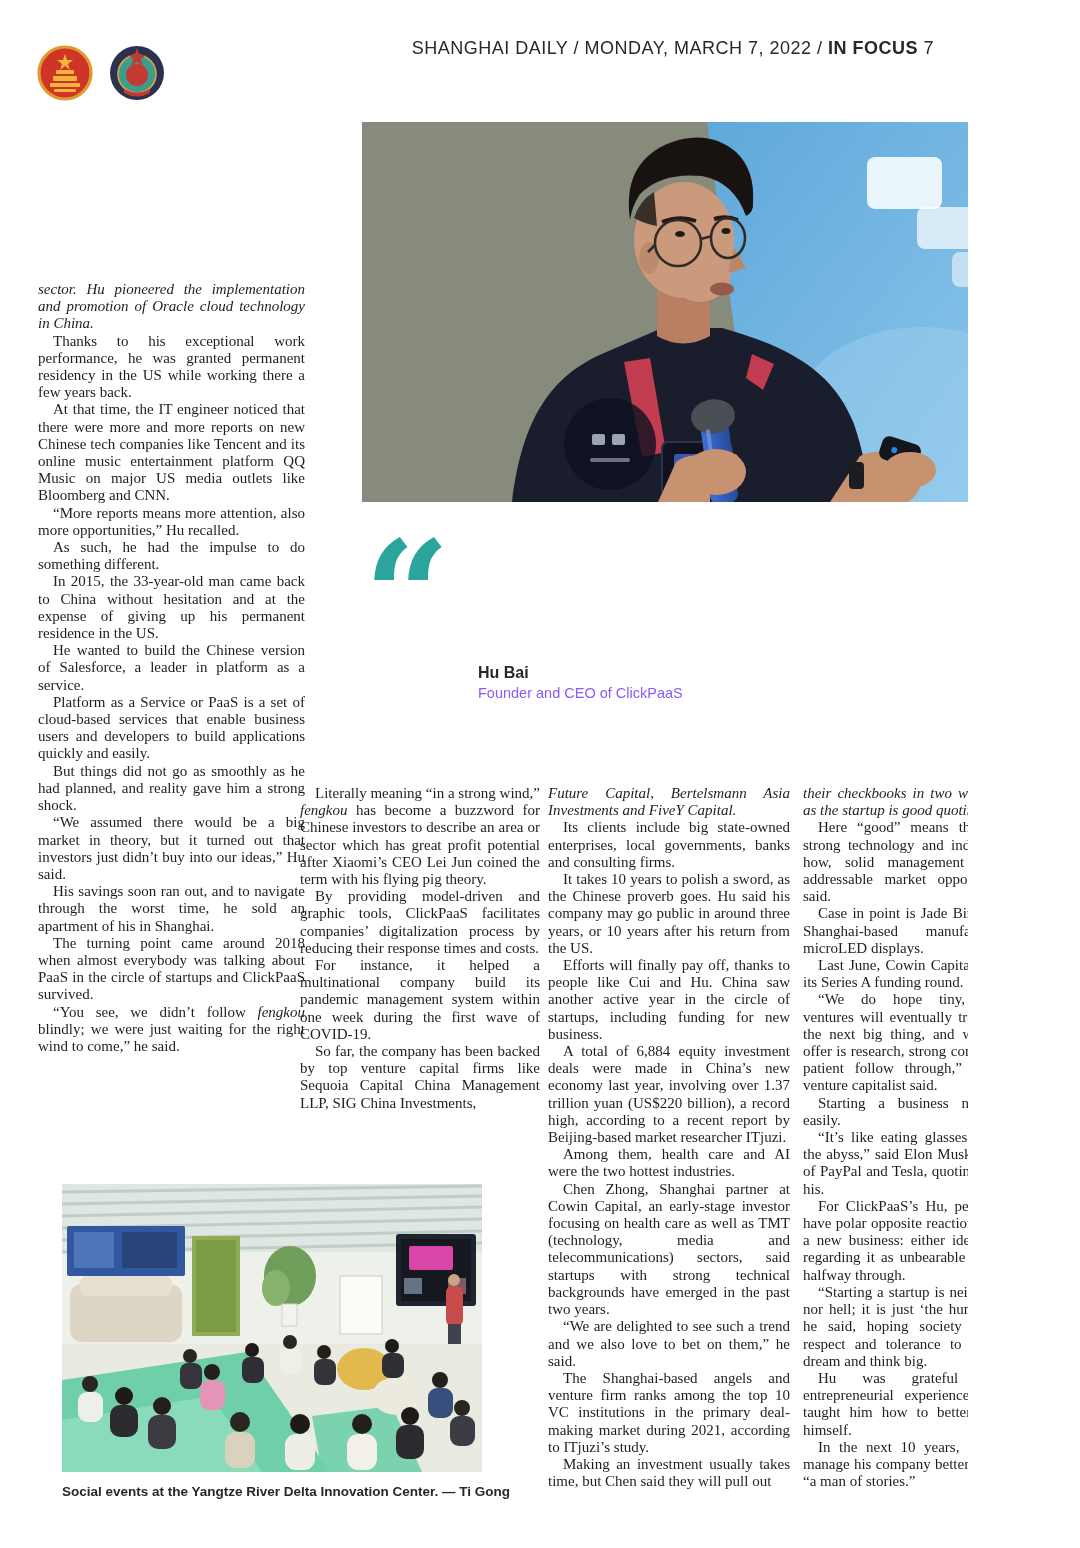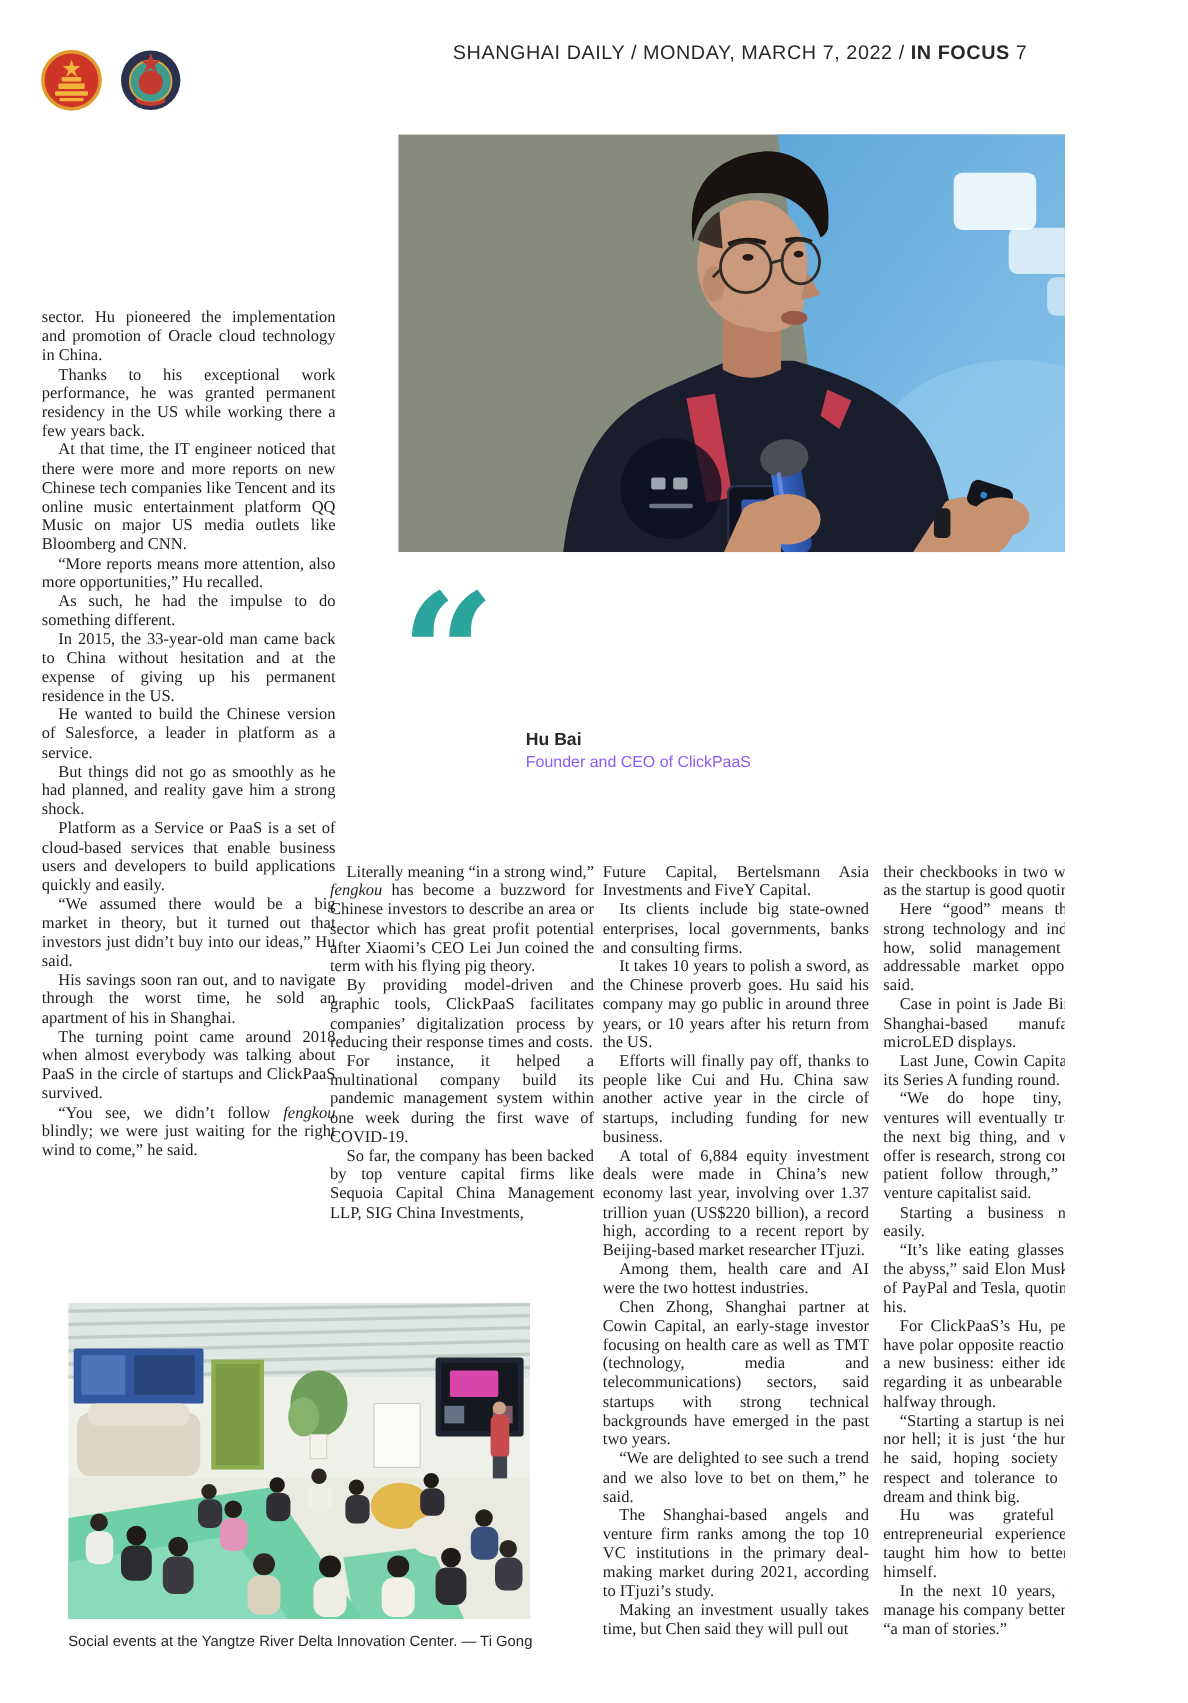--- a/index.html
+++ b/index.html
@@ -25,31 +25,31 @@
               color:#414144;letter-spacing:.2px;}
   .quote-author{position:absolute;left:478px;top:664px;font-family:"Liberation Sans",sans-serif;
                 font-size:16px;font-weight:bold;color:#2b2728;}
   .quote-author-title{position:absolute;left:478px;top:685px;font-family:"Liberation Sans",sans-serif;
                 font-size:14.5px;color:#8b5cf6;}
 
   
   .col{position:absolute;top:785px;font-size:15px;line-height:17.2px;text-align:justify;
        hyphens:auto;-webkit-hyphens:auto;}
   .col p{margin:0;text-indent:15px;}
-  .col.cont p:first-child{text-indent:0;}
+  .col.cont p:first-child{text-indent:0;font-style:italic;}
   #col1{left:38px;top:281px;width:267px;}
   #col2{left:300px;width:240px;}
   #col3{left:548px;width:242px;}
   #col4{left:803px;width:243px;}
 
   
   .photo-bottom{position:absolute;left:62px;top:1184px;width:420px;height:288px;overflow:hidden;}
   .photo-bottom svg{display:block;}
   .caption{position:absolute;left:62px;top:1484px;font-family:"Liberation Sans",sans-serif;
-           font-weight:normal;font-size:13.5px;color:#2b2728;white-space:nowrap;}
+           font-weight:bold;font-size:13.5px;color:#2b2728;white-space:nowrap;}
 </style>
 </head>
 <body>
 
 <div class="page">
 
   <div class="emblems">
     <span>
       <svg width="58" height="58" viewBox="0 0 58 58">
         <circle cx="29" cy="29" r="27" fill="#cf3526"></circle>
@@ -155,22 +155,22 @@
   <div class="quote-author-title">Founder and CEO of ClickPaaS</div>
 
   <div id="col1" class="col cont">
       <p>sector. Hu pioneered the implementation and promotion of Oracle cloud technology in China.</p>
       <p>Thanks to his exceptional work performance, he was granted permanent residency in the US while working there a few years back.</p>
       <p>At that time, the IT engineer noticed that there were more and more reports on new Chinese tech companies like Tencent and its online music entertainment platform QQ Music on major US media outlets like Bloomberg and CNN.</p>
       <p>“More reports means more attention, also more opportunities,” Hu recalled.</p>
       <p>As such, he had the impulse to do something different.</p>
       <p>In 2015, the 33-year-old man came back to China without hesitation and at the expense of giving up his permanent residence in the US.</p>
       <p>He wanted to build the Chinese version of Salesforce, a leader in platform as a service.</p>
+      <p>Platform as a Service or PaaS is a set of cloud-based services that enable business users and developers to build applications quickly and easily.</p>
       <p>But things did not go as smoothly as he had planned, and reality gave him a strong shock.</p>
-      <p>Platform as a Service or PaaS is a set of cloud-based services that enable business users and developers to build applications quickly and easily.</p>
       <p>“We assumed there would be a big market in theory, but it turned out that investors just didn’t buy into our ideas,” Hu said.</p>
       <p>His savings soon ran out, and to navigate through the worst time, he sold an apartment of his in Shanghai.</p>
       <p>The turning point came around 2018 when almost everybody was talking about PaaS in the circle of startups and ClickPaaS survived.</p>
       <p>“You see, we didn’t follow <em>fengkou</em> blindly; we were just waiting for the right wind to come,” he said.</p>
     </div>
   <div id="col2" class="col">
       <p>Literally meaning “in a strong wind,” <em>fengkou</em> has become a buzzword for Chinese investors to describe an area or sector which has great profit potential after Xiaomi’s CEO Lei Jun coined the term with his flying pig theory.</p>
       <p>By providing model-driven and graphic tools, ClickPaaS facilitates companies’ digitalization process by reducing their response times and costs.</p>
       <p>For instance, it helped a multinational company build its pandemic management system within one week during the first wave of COVID-19.</p>
       <p>So far, the company has been backed by top venture capital firms like Sequoia Capital China Management LLP, SIG China Investments,</p>

